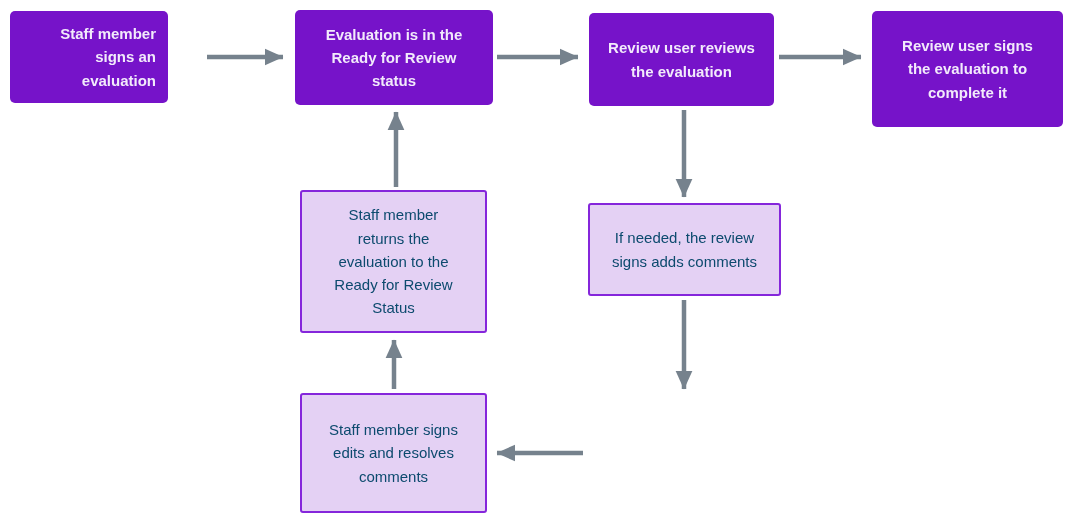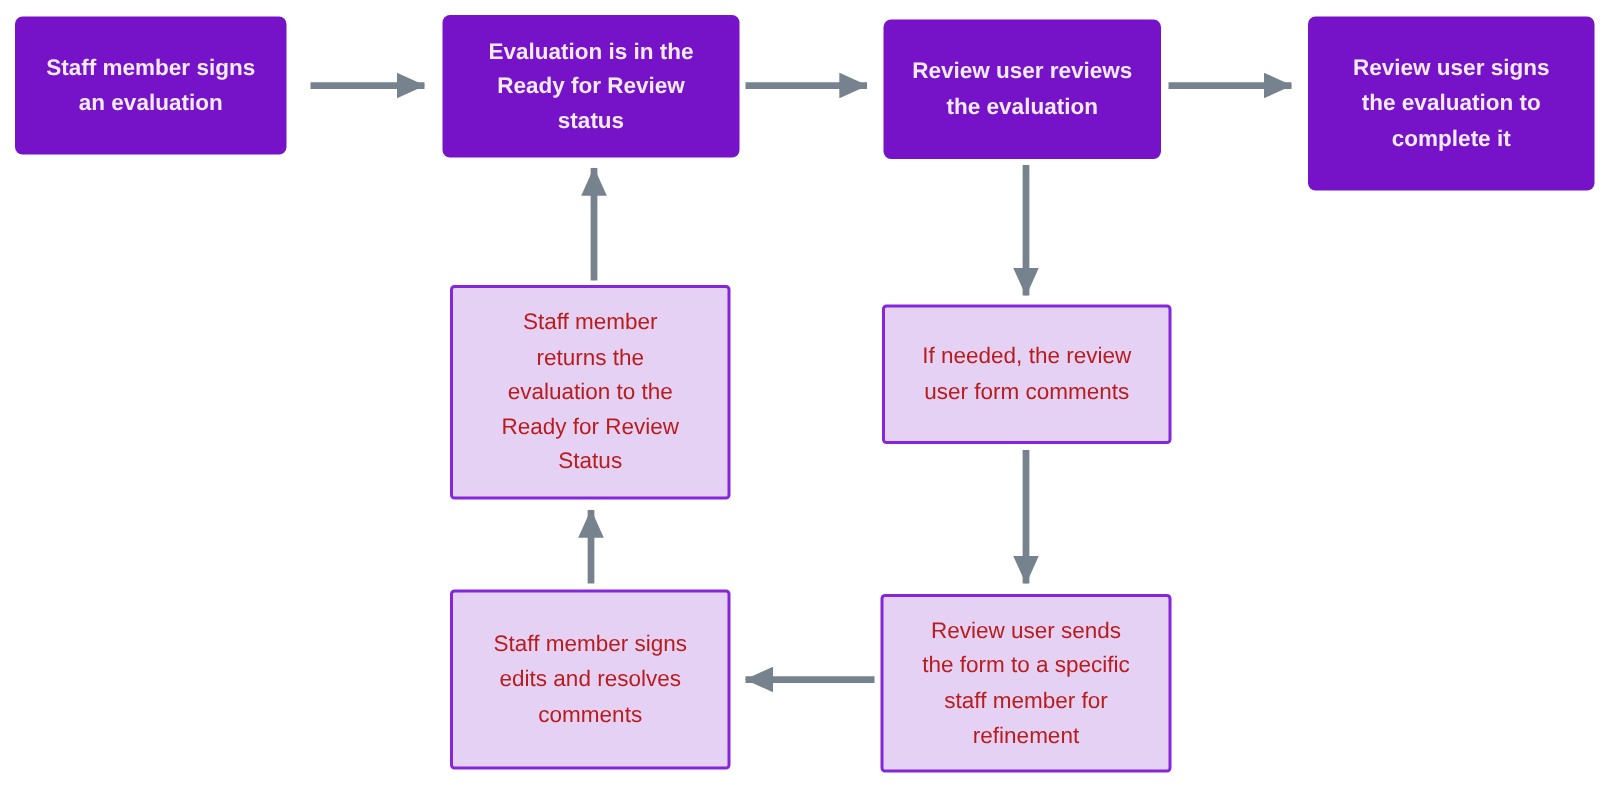--- a/index.html
+++ b/index.html
@@ -34,28 +34,28 @@
     font-size: 15px;
   }
   .node.primary {
     background: #7613C9;
     color: #F2EAFB;
     font-weight: bold;
     border-radius: 5px;
   }
   .node.secondary {
     background: #E4D1F4;
-    color: #b91c1c;
+    color: #0c4a6e;
     border: 2px solid #8526DB;
     border-radius: 3px;
     font-weight: normal;
     justify-content: flex-end;
   }
   
-  #node-sign     { left: 10px;  top: 11px; width: 181px; height: 92px; padding: 0 12px; }
+  #node-sign     { left: 10px;  top: 11px; width: 158px; height: 92px; padding: 0 12px; text-align: right; }
   #node-ready    { left: 295px; top: 10px; width: 198px; height: 95px; padding: 0 24px; }
   #node-review   { left: 589px; top: 13px; width: 185px; height: 93px; padding: 0 10px; }
   #node-complete { left: 872px; top: 11px; width: 191px; height: 116px; padding: 0 24px; }
   
   #node-return   { left: 300px; top: 190px; width: 187px; height: 143px; padding: 0 26px; }
   #node-comments { left: 588px; top: 203px; width: 193px; height: 93px;  padding: 0 12px; }
   #node-edits    { left: 300px; top: 393px; width: 187px; height: 120px; padding: 0 14px; }
   #node-send     { left: 587px; top: 396px; width: 194px; height: 119px; padding: 0 22px; }
 </style>
 </head>
@@ -93,24 +93,21 @@
 
   <div class="node primary" id="node-complete">
     <span>Review user signs the evaluation to complete it</span>
   </div>
 
   <div class="node secondary" id="node-return">
     <span>Staff member returns the evaluation to the Ready for Review Status</span>
   </div>
 
   <div class="node secondary" id="node-comments">
-    <span>If needed, the review user form comments</span>
+    <span>If needed, the review signs adds comments</span>
   </div>
 
   <div class="node secondary" id="node-edits">
     <span>Staff member signs edits and resolves comments</span>
   </div>
 
-  <div class="node secondary" id="node-send">
-    <span>Review user sends the form to a specific staff member for refinement</span>
-  </div>
 
 </div>
 
 </body></html>

